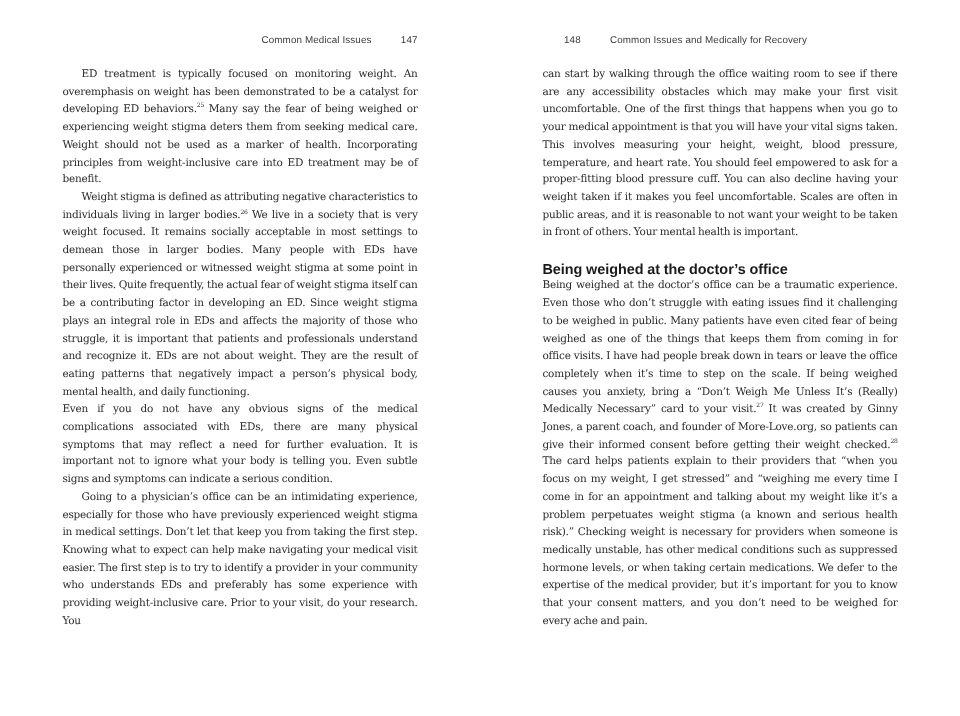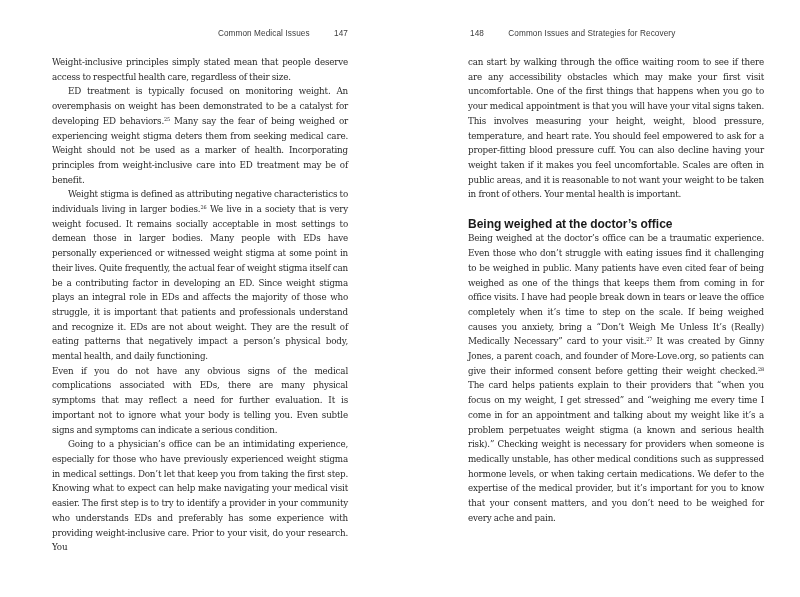--- a/index.html
+++ b/index.html
@@ -20,51 +20,50 @@
     .body {
       position: absolute; top: 55px;
       width: 296px;
       font-family: "DejaVu Serif", serif;
       font-size: 8.75px; line-height: 14.7px; color: #2a2a2a;
       text-align: justify;
       letter-spacing: -0.18px;
       word-spacing: -0.3px;
     }
     .left .body { left: 52px; }
-    .right .body { left: 68px; }
+    .right .body { left: 52px; }
     .body p { margin: 0; }
     .body p.indent { text-indent: 16px; }
     .body h3 {
       margin: 14.7px 0 0 0;
       font-family: "Liberation Sans", sans-serif;
       font-weight: bold; font-size: 12px; line-height: 14.7px; color: #1a1a1a;
       text-align: left; letter-spacing: 0;
     }
     sup { font-size: 5px; line-height: 0; vertical-align: 3.5px; }
   </style>
 </head>
 <body>
 
 <div class="page left">
   <div class="running-head">
     <span class="title">Common Medical Issues</span>
     <span class="num">147</span>
   </div>
   <div class="body">
-    <p><span>Weight-inclusive principles simply stated mean that people deserve access to respectful health care, regardless of their size.</span></p>
     <p class="indent"><span>ED treatment is typically focused on monitoring weight. An overemphasis on weight has been demonstrated to be a catalyst for developing ED behaviors.</span><sup>25</sup><span> Many say the fear of being weighed or experiencing weight stigma deters them from seeking medical care. Weight should not be used as a marker of health. Incorporating principles from weight-inclusive care into ED treatment may be of benefit.</span></p>
     <p class="indent"><span>Weight stigma is defined as attributing negative characteristics to individuals living in larger bodies.</span><sup>26</sup><span> We live in a society that is very weight focused. It remains socially acceptable in most settings to demean those in larger bodies. Many people with EDs have personally experienced or witnessed weight stigma at some point in their lives. Quite frequently, the actual fear of weight stigma itself can be a contributing factor in developing an ED. Since weight stigma plays an integral role in EDs and affects the majority of those who struggle, it is important that patients and professionals understand and recognize it. EDs are not about weight. They are the result of eating patterns that negatively impact a person’s physical body, mental health, and daily functioning.</span></p>
     <p><span>Even if you do not have any obvious signs of the medical complications associated with EDs, there are many physical symptoms that may reflect a need for further evaluation. It is important not to ignore what your body is telling you. Even subtle signs and symptoms can indicate a serious condition.</span></p>
     <p class="indent"><span>Going to a physician’s office can be an intimidating experience, especially for those who have previously experienced weight stigma in medical settings. Don’t let that keep you from taking the first step. Knowing what to expect can help make navigating your medical visit easier. The first step is to try to identify a provider in your community who understands EDs and preferably has some experience with providing weight-inclusive care. Prior to your visit, do your research. You</span></p>
   </div>
 </div>
 
 <div class="page right">
   <div class="running-head">
     <span class="num">148</span>
-    <span class="title">Common Issues and Strategies for Recovery</span>
+    <span class="title">Common Issues and Medically for Recovery</span>
   </div>
   <div class="body">
     <p><span>can start by walking through the office waiting room to see if there are any accessibility obstacles which may make your first visit uncomfortable. One of the first things that happens when you go to your medical appointment is that you will have your vital signs taken. This involves measuring your height, weight, blood pressure, temperature, and heart rate. You should feel empowered to ask for a proper-fitting blood pressure cuff. You can also decline having your weight taken if it makes you feel uncomfortable. Scales are often in public areas, and it is reasonable to not want your weight to be taken in front of others. Your mental health is important.</span></p>
     <h3>Being weighed at the doctor’s office</h3>
     <p><span>Being weighed at the doctor’s office can be a traumatic experience. Even those who don’t struggle with eating issues find it challenging to be weighed in public. Many patients have even cited fear of being weighed as one of the things that keeps them from coming in for office visits. I have had people break down in tears or leave the office completely when it’s time to step on the scale. If being weighed causes you anxiety, bring a “Don’t Weigh Me Unless It’s (Really) Medically Necessary” card to your visit.</span><sup>27</sup><span> It was created by Ginny Jones, a parent coach, and founder of More-Love.org, so patients can give their informed consent before getting their weight checked.</span><sup>28</sup><span> The card helps patients explain to their providers that “when you focus on my weight, I get stressed” and “weighing me every time I come in for an appointment and talking about my weight like it’s a problem perpetuates weight stigma (a known and serious health risk).” Checking weight is necessary for providers when someone is medically unstable, has other medical conditions such as suppressed hormone levels, or when taking certain medications. We defer to the expertise of the medical provider, but it’s important for you to know that your consent matters, and you don’t need to be weighed for every ache and pain.</span></p>
   </div>
 </div>
 
 </body></html>

